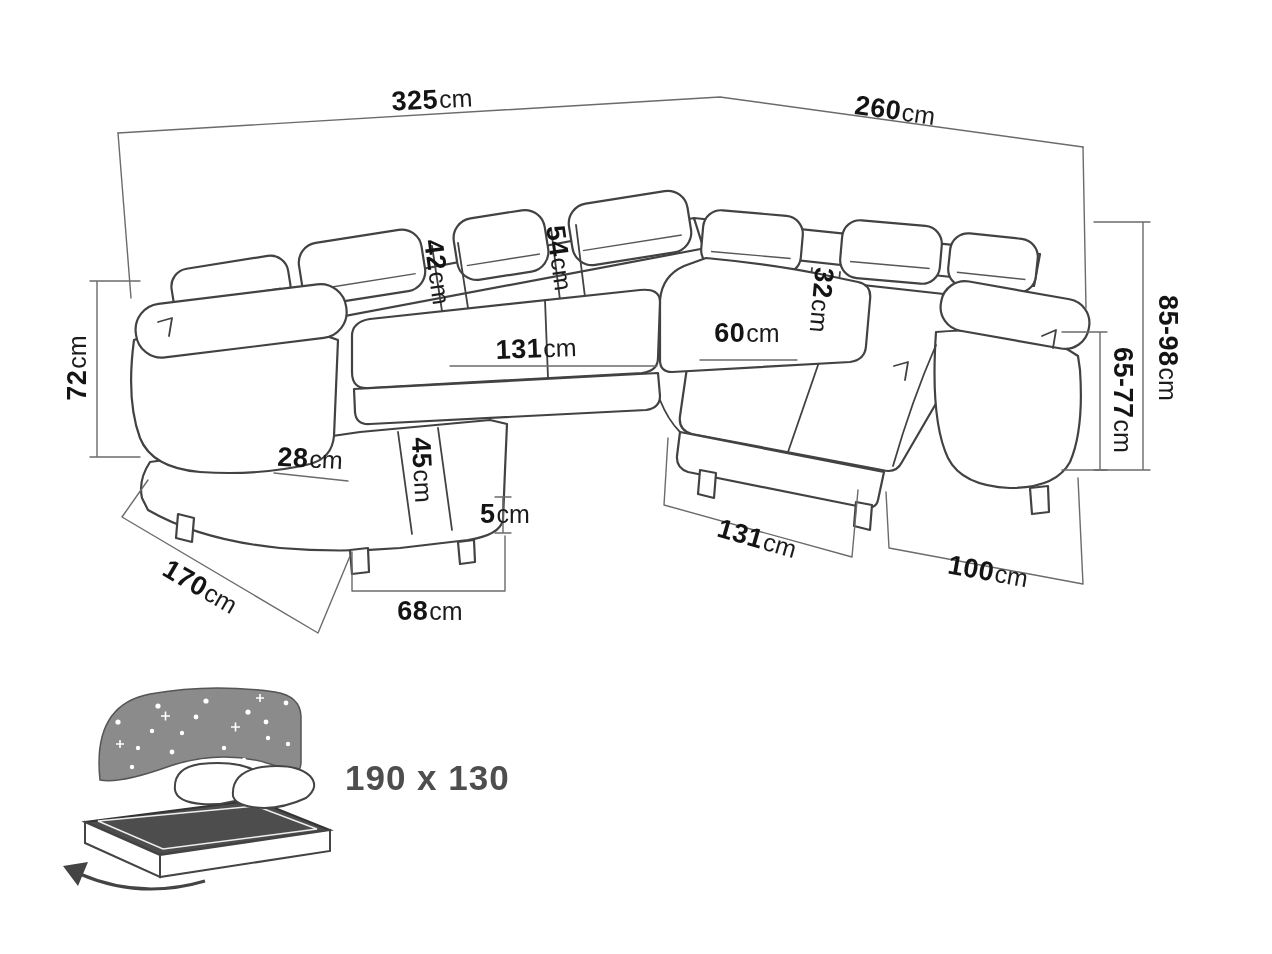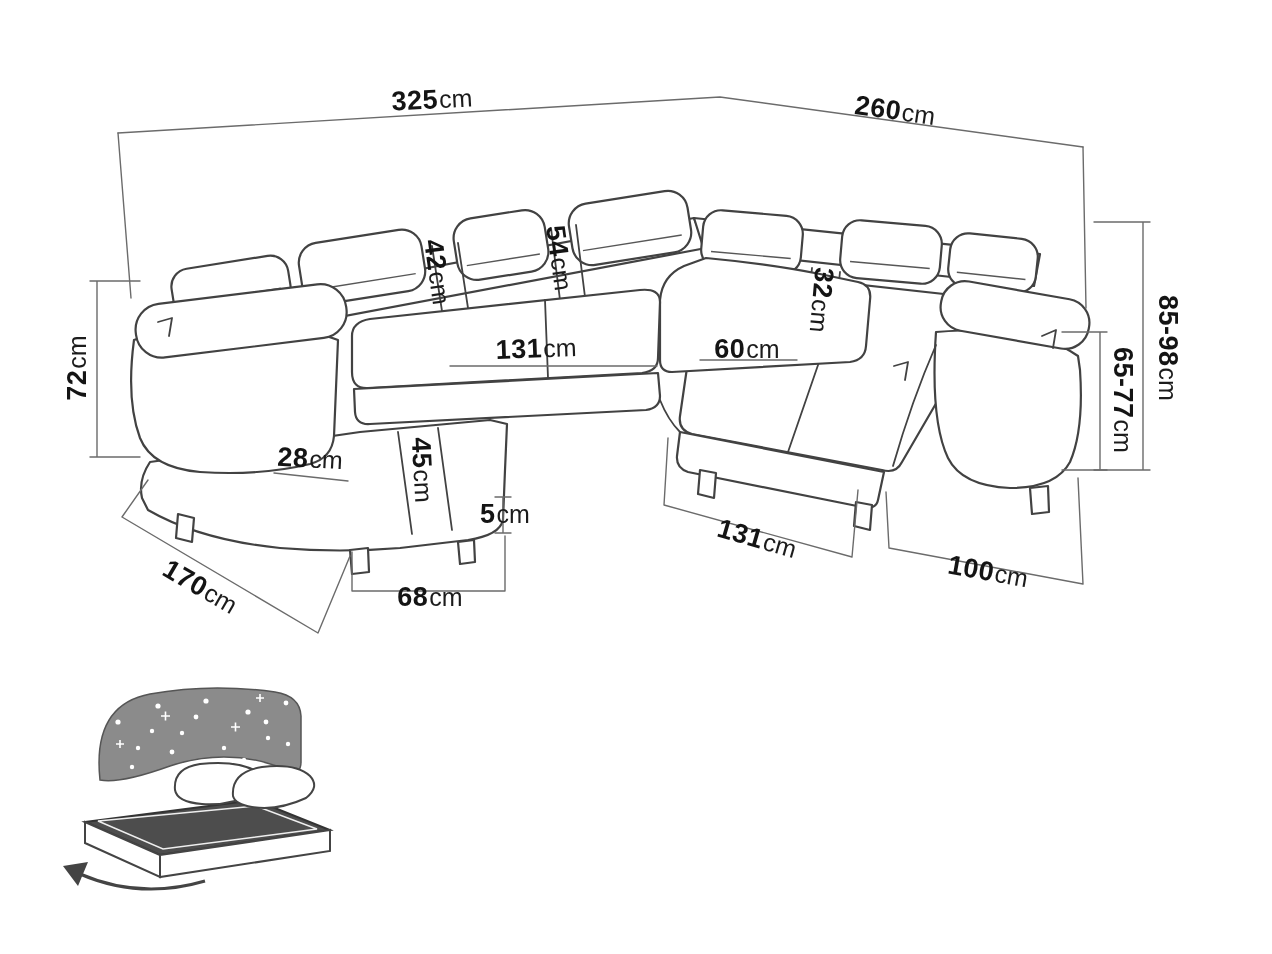--- a/index.html
+++ b/index.html
@@ -153,23 +153,24 @@
 
   <div class="dim-label" style="left:432px;top:100px;--r:-3deg"><span class="num">325</span><span class="unit">cm</span></div>
   <div class="dim-label" style="left:895px;top:111px;--r:8deg"><span class="num">260</span><span class="unit">cm</span></div>
   <div class="dim-label" style="left:1167px;top:348px;--r:90deg"><span class="num">85-98</span><span class="unit">cm</span></div>
   <div class="dim-label" style="left:1122px;top:400px;--r:90deg"><span class="num">65-77</span><span class="unit">cm</span></div>
   <div class="dim-label" style="left:77px;top:368px;--r:-90deg"><span class="num">72</span><span class="unit">cm</span></div>
   <div class="dim-label" style="left:437px;top:272px;--r:82deg"><span class="num">42</span><span class="unit">cm</span></div>
   <div class="dim-label" style="left:559px;top:258px;--r:82deg"><span class="num">54</span><span class="unit">cm</span></div>
   <div class="dim-label" style="left:821px;top:300px;--r:95deg"><span class="num">32</span><span class="unit">cm</span></div>
   <div class="dim-label" style="left:536px;top:349px;--r:-2deg"><span class="num">131</span><span class="unit">cm</span></div>
-  <div class="dim-label" style="left:747px;top:349px;--r:0deg"><span class="num">60</span><span class="unit">cm</span></div>
+  <div class="dim-label" style="left:747px;top:333px;--r:0deg"><span class="num">60</span><span class="unit">cm</span></div>
   <div class="dim-label" style="left:310px;top:459px;--r:3deg"><span class="num">28</span><span class="unit">cm</span></div>
   <div class="dim-label" style="left:422px;top:470px;--r:87deg"><span class="num">45</span><span class="unit">cm</span></div>
   <div class="dim-label" style="left:505px;top:514px;--r:0deg"><span class="num">5</span><span class="unit">cm</span></div>
   <div class="dim-label" style="left:200px;top:587px;--r:30deg"><span class="num">170</span><span class="unit">cm</span></div>
-  <div class="dim-label" style="left:430px;top:597px;--r:0deg"><span class="num">68</span><span class="unit">cm</span></div>
+  <div class="dim-label" style="left:430px;top:611px;--r:0deg"><span class="num">68</span><span class="unit">cm</span></div>
   <div class="dim-label" style="left:757px;top:539px;--r:16deg"><span class="num">131</span><span class="unit">cm</span></div>
   <div class="dim-label" style="left:988px;top:572px;--r:10deg"><span class="num">100</span><span class="unit">cm</span></div>
 
+  <div class="bed-size"><span>190 x 130</span></div>
 
 </div>
 
 </body></html>

